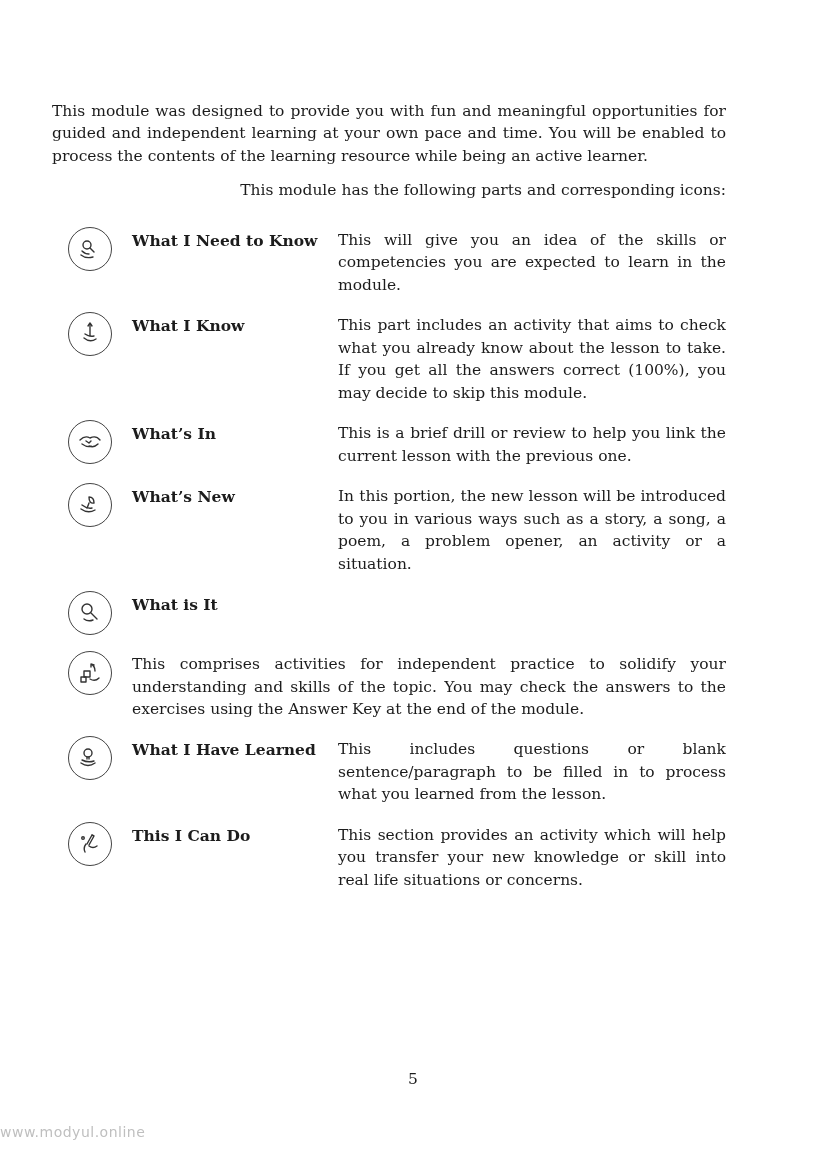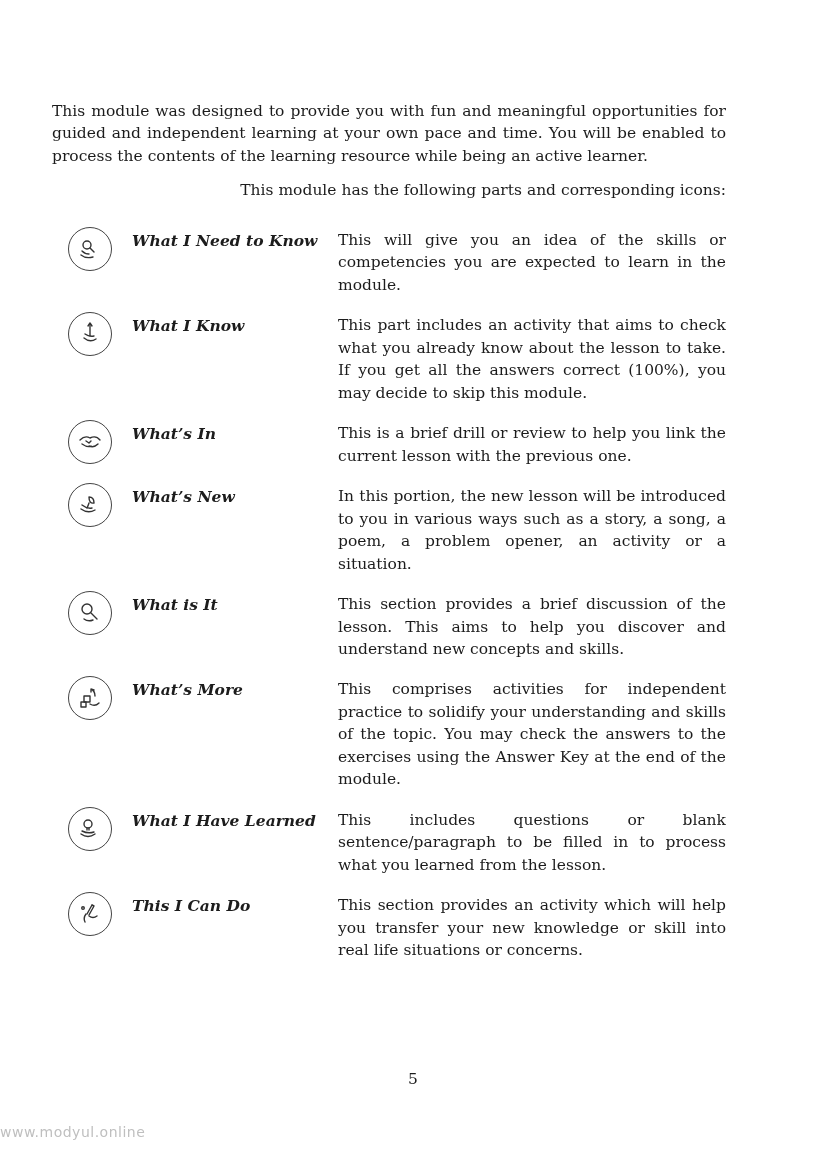--- a/index.html
+++ b/index.html
@@ -8,21 +8,21 @@
   .page { position: absolute; inset: 0; background: #ffffff; overflow: hidden; }
   .content { padding: 100px 100px 0 52px; }
   .para { font-size: 15.5px; line-height: 1.44; text-align: justify; }
   .intro2 { margin-top: 14px; font-size: 15.5px; text-align: right; }
   .icon-table { margin-top: 26px; }
   .row { display: flex; align-items: flex-start; margin-bottom: 14px; }
   .icon-cell { width: 80px; flex: 0 0 80px; display: flex; justify-content: flex-start; padding-left: 16px; padding-top: 2px; }
   .icon-circle { width: 44px; height: 44px; border: 1.4px solid #444; border-radius: 50%; display: flex; align-items: center; justify-content: center; background: #fff; }
   .icon-circle svg { width: 28px; height: 28px; stroke: #333; fill: none; stroke-width: 1.4; stroke-linecap: round; stroke-linejoin: round; }
   .label-cell { width: 206px; flex: 0 0 206px; padding-top: 6px; padding-right: 16px; }
-  .label-cell .label { font-weight: bold; font-style: italic; font-size: 15.5px; line-height: 1.3; }
+  .label-cell .label { font-weight: bold; font-size: 15.5px; line-height: 1.3; }
   .desc-cell { flex: 1; font-size: 15.5px; line-height: 1.45; text-align: justify; padding-top: 4px; }
   .page-number { position: absolute; top: 1070px; left: 0; width: 100%; text-align: center; font-size: 15.5px; }
   .footer { position: absolute; top: 1124px; left: 0; width: 100%; text-align: left; font-size: 14px; color: #bfbfbf; font-family: "DejaVu Sans", sans-serif; letter-spacing: 0.5px; }
 </style>
 </head>
 <body>
 
 <div class="page">
   <div class="content">
 
@@ -101,36 +101,32 @@
             <svg viewBox="0 0 28 28">
               <circle cx="11" cy="10" r="5"></circle>
               <line x1="15" y1="14" x2="21" y2="20"></line>
               <path d="M8 20 q4 3 9 1"></path>
             </svg>
           </span>
         </div>
         <div class="label-cell">
           <span class="label">What is It</span>
         </div>
-        <div class="desc-cell">This section provides a brief discussion of the lesson. This aims to help you discover and understand new concepts and skills.</div>
       </div>
 
       <div class="row">
         <div class="icon-cell">
           <span class="icon-circle">
             <svg viewBox="0 0 28 28">
               <rect x="8" y="12" width="6" height="6"></rect>
               <rect x="5" y="18" width="5" height="5"></rect>
               <path d="M15 5 q4 2 4 7 M15 8 l0 -3 l3 1"></path>
               <path d="M14 20 q5 3 9 -1"></path>
             </svg>
           </span>
-        </div>
-        <div class="label-cell">
-          <span class="label">What’s More</span>
         </div>
         <div class="desc-cell">This comprises activities for independent practice to solidify your understanding and skills of the topic. You may check the answers to the exercises using the Answer Key at the end of the module.</div>
       </div>
 
       <div class="row">
         <div class="icon-cell">
           <span class="icon-circle">
             <svg viewBox="0 0 28 28">
               <circle cx="12" cy="9" r="4"></circle>
               <line x1="11" y1="13" x2="11" y2="15"></line>

